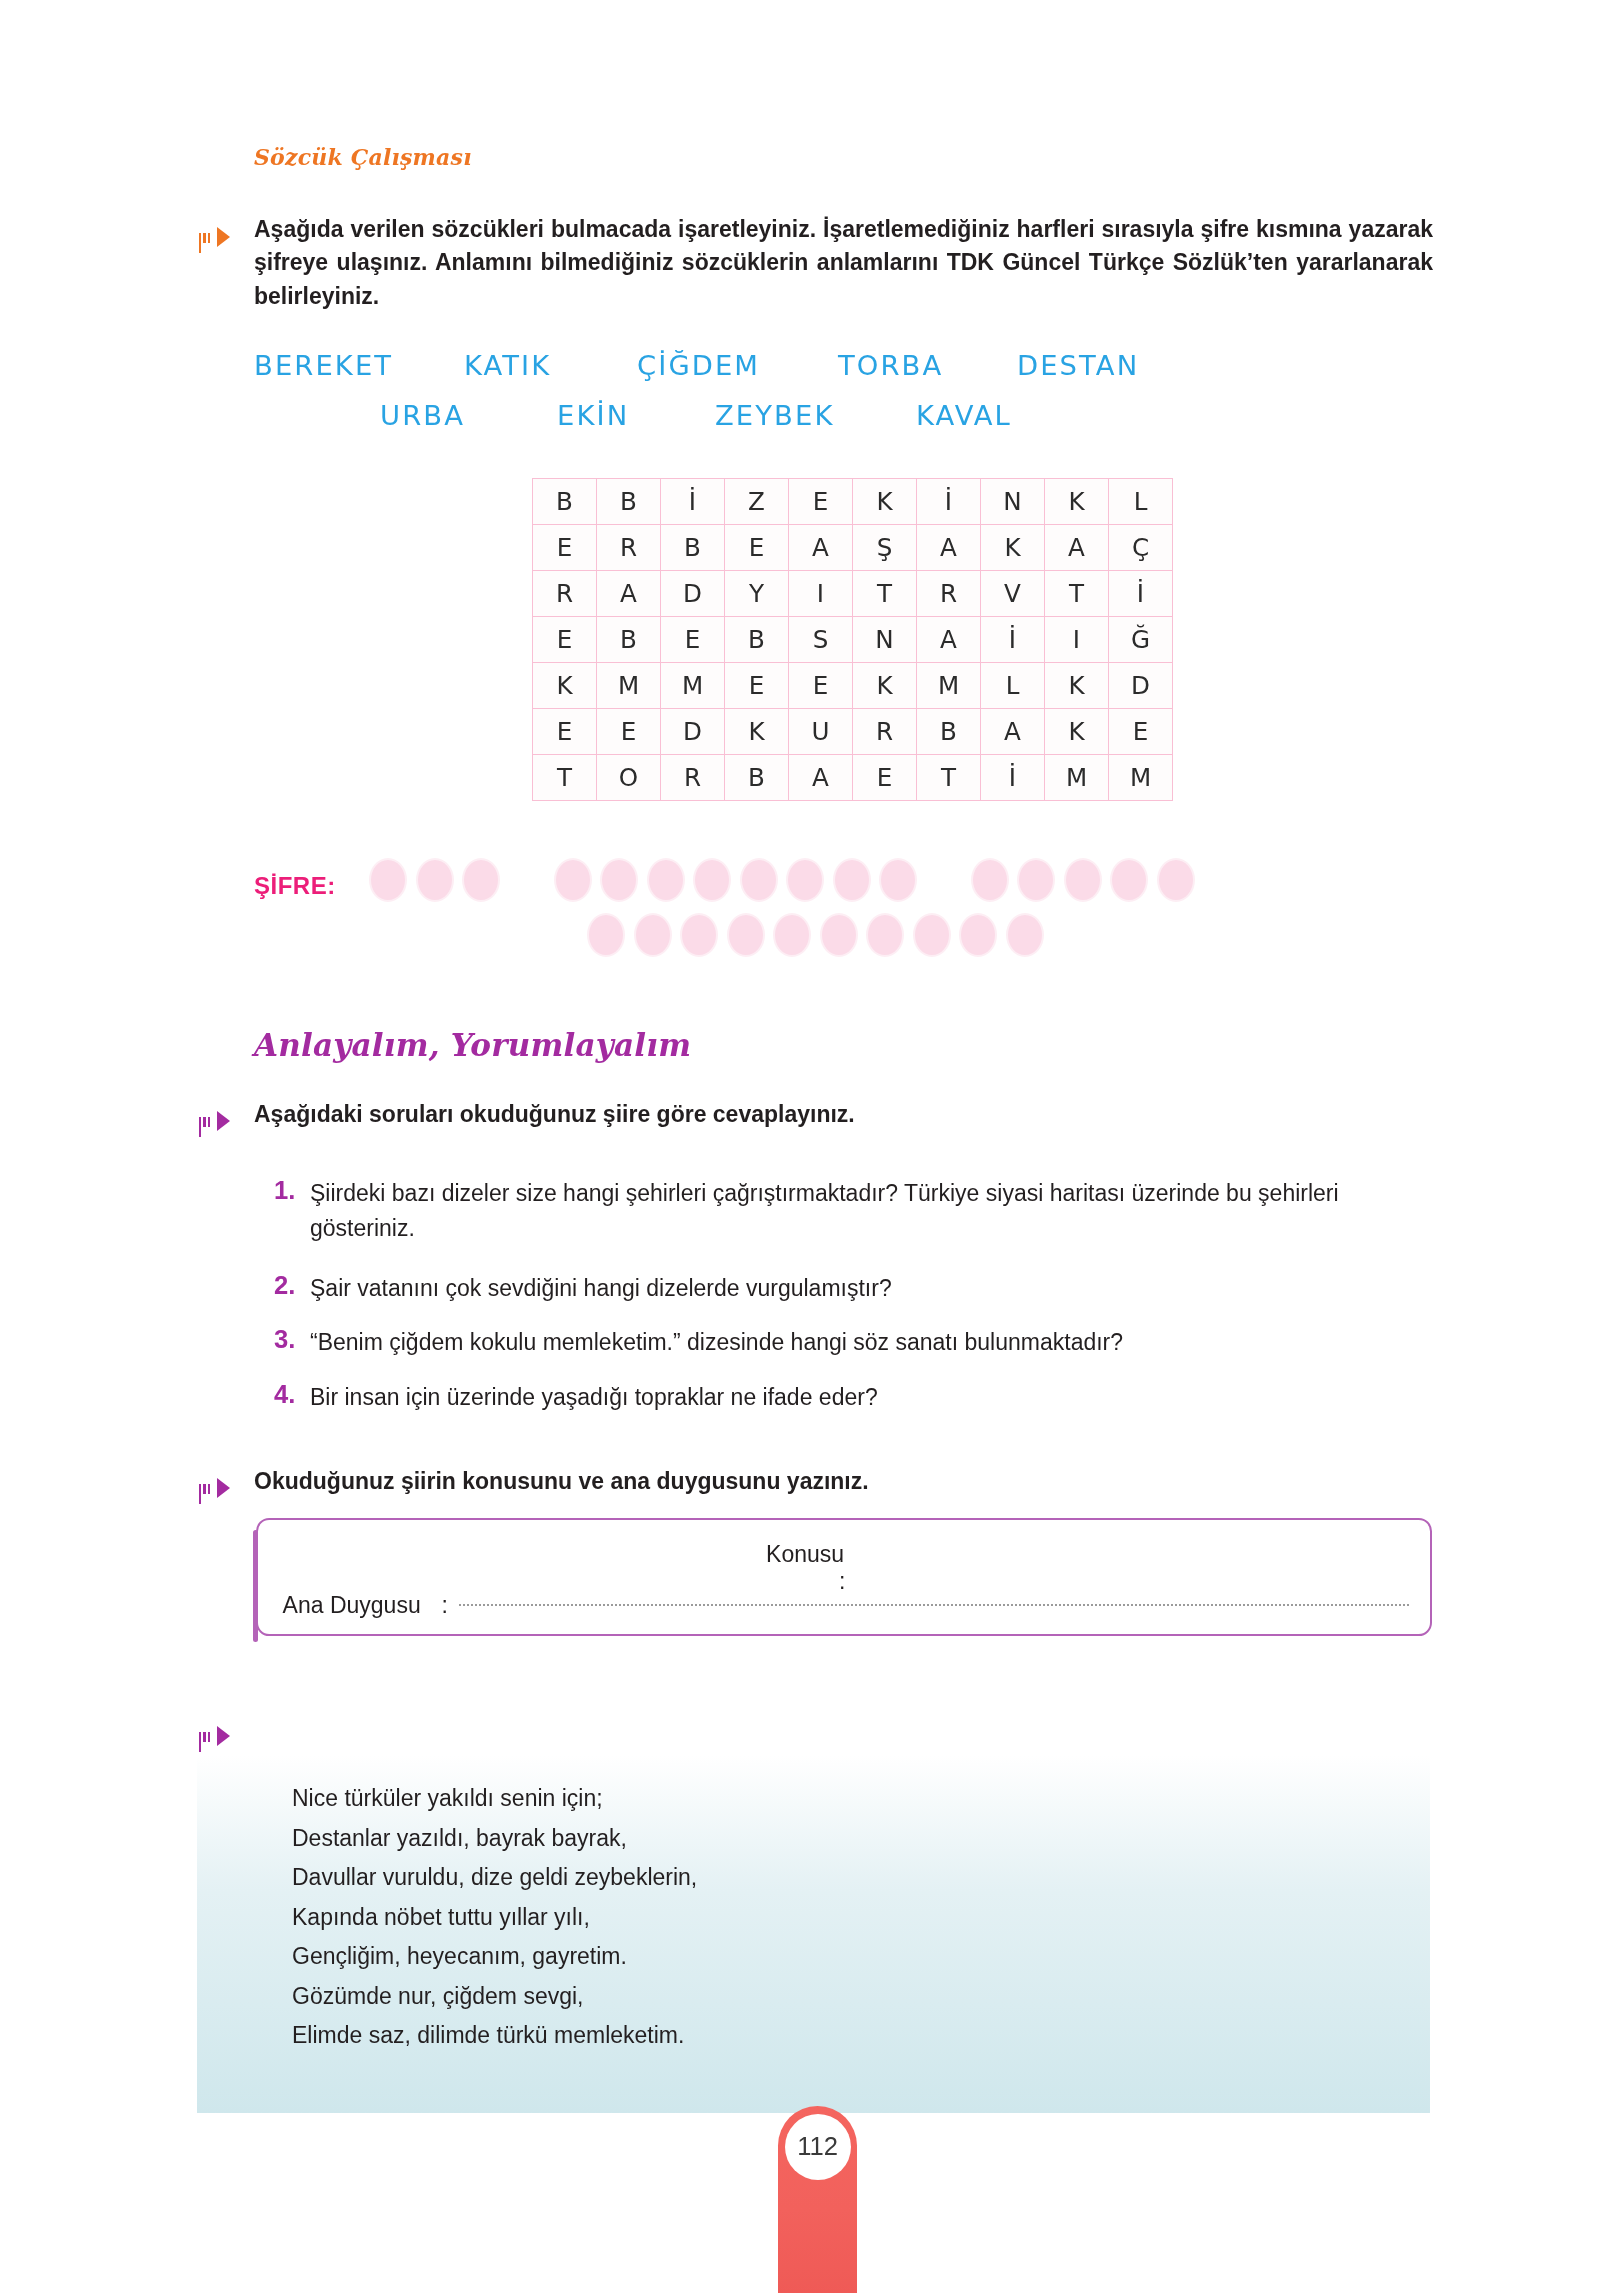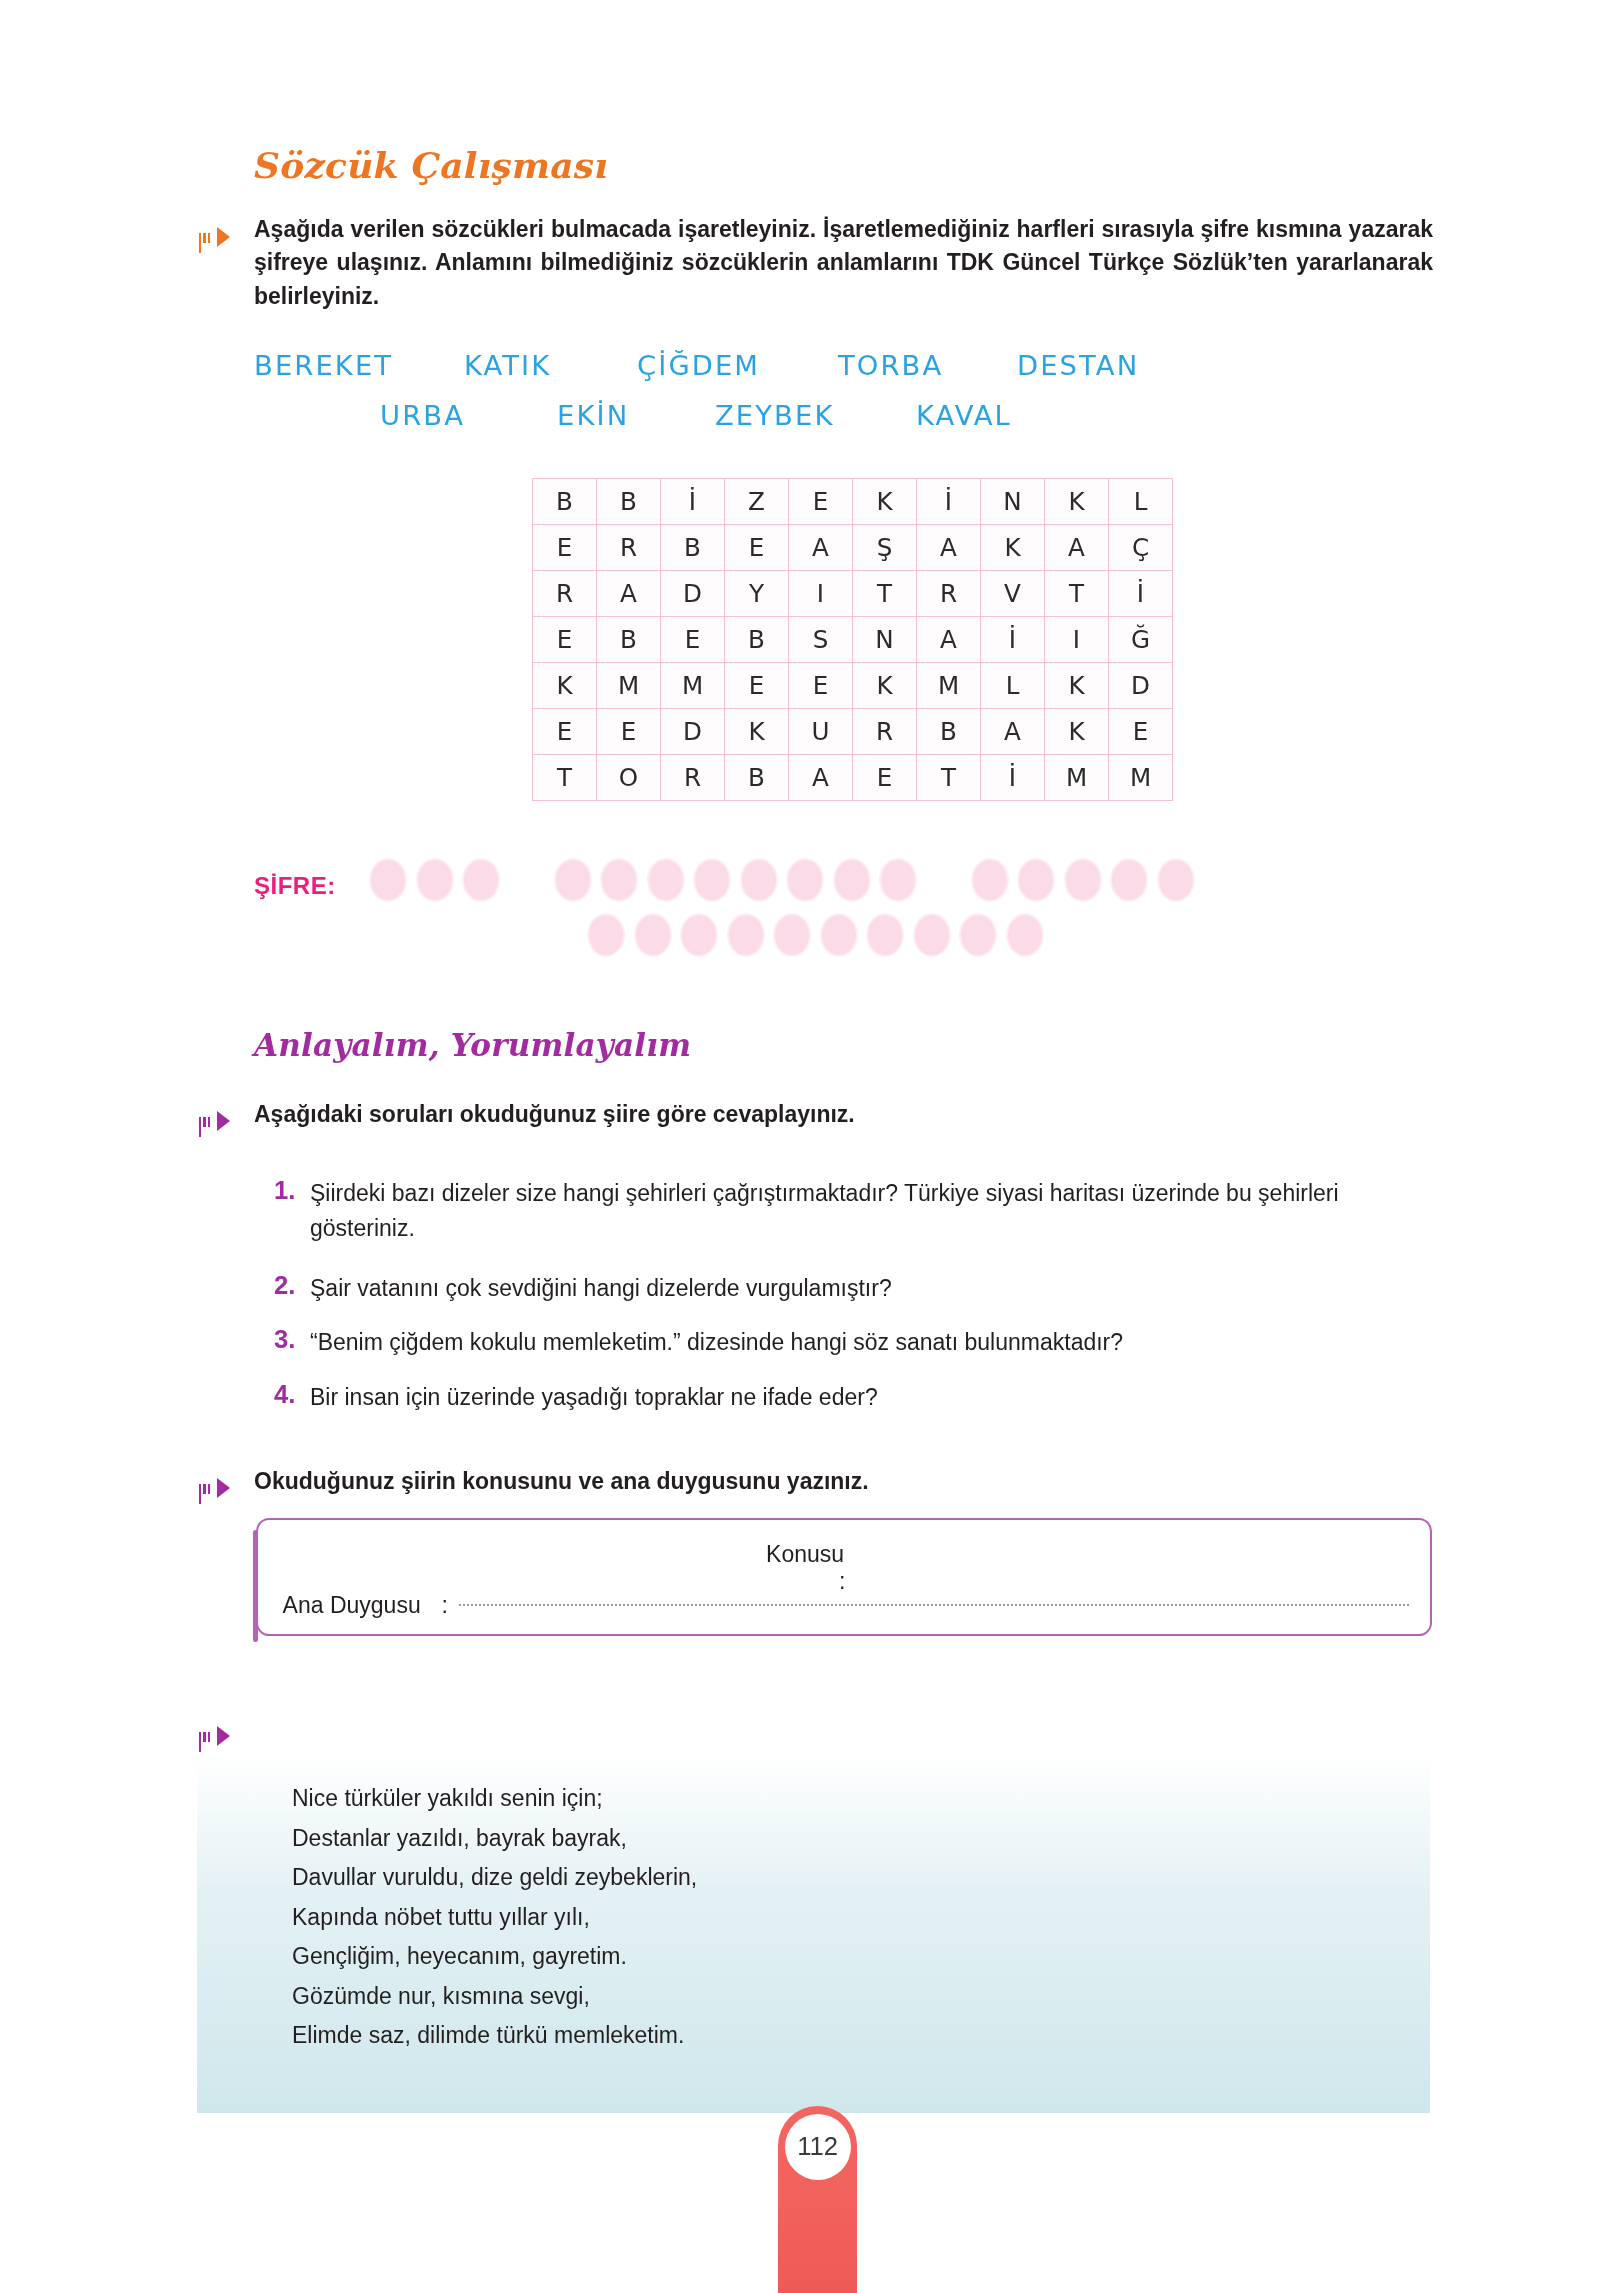--- a/index.html
+++ b/index.html
@@ -15,21 +15,21 @@
   #page { position:absolute; inset:0; }
 
   
   .content { position:absolute; left:0; top:0; width:1610px; height:2294px; }
 
   
   .sec-head-orange {
     position:absolute; left:254px; top:144px;
     font-family:"DejaVu Serif", serif;
     font-style:italic; font-weight:bold;
-    font-size:36px; color:#ee7623;
+    font-size:22px; color:#ee7623;
     letter-spacing:0.2px;
   }
   .sec-head-purple {
     position:absolute; left:254px; top:1027px;
     font-family:"DejaVu Serif", serif;
     font-style:italic; font-weight:bold;
     font-size:31px; color:#a32ba0;
     letter-spacing:0.2px;
   }
 
@@ -403,21 +403,21 @@
     <span class="head"></span>
   </div>
 
   <div id="poem-panel"></div>
   <div id="poem-text">
         <div>Nice türküler yakıldı senin için;</div>
         <div>Destanlar yazıldı, bayrak bayrak,</div>
         <div>Davullar vuruldu, dize geldi zeybeklerin,</div>
         <div>Kapında nöbet tuttu yıllar yılı,</div>
         <div>Gençliğim, heyecanım, gayretim.</div>
-        <div>Gözümde nur, kısmına sevgi,</div>
+        <div>Gözümde nur, çiğdem sevgi,</div>
         <div>Elimde saz, dilimde türkü memleketim.</div>
       </div>
 
   <div id="page-tab">
     <span class="disc">112</span>
   </div>
 
  </div>
 </div>
 

